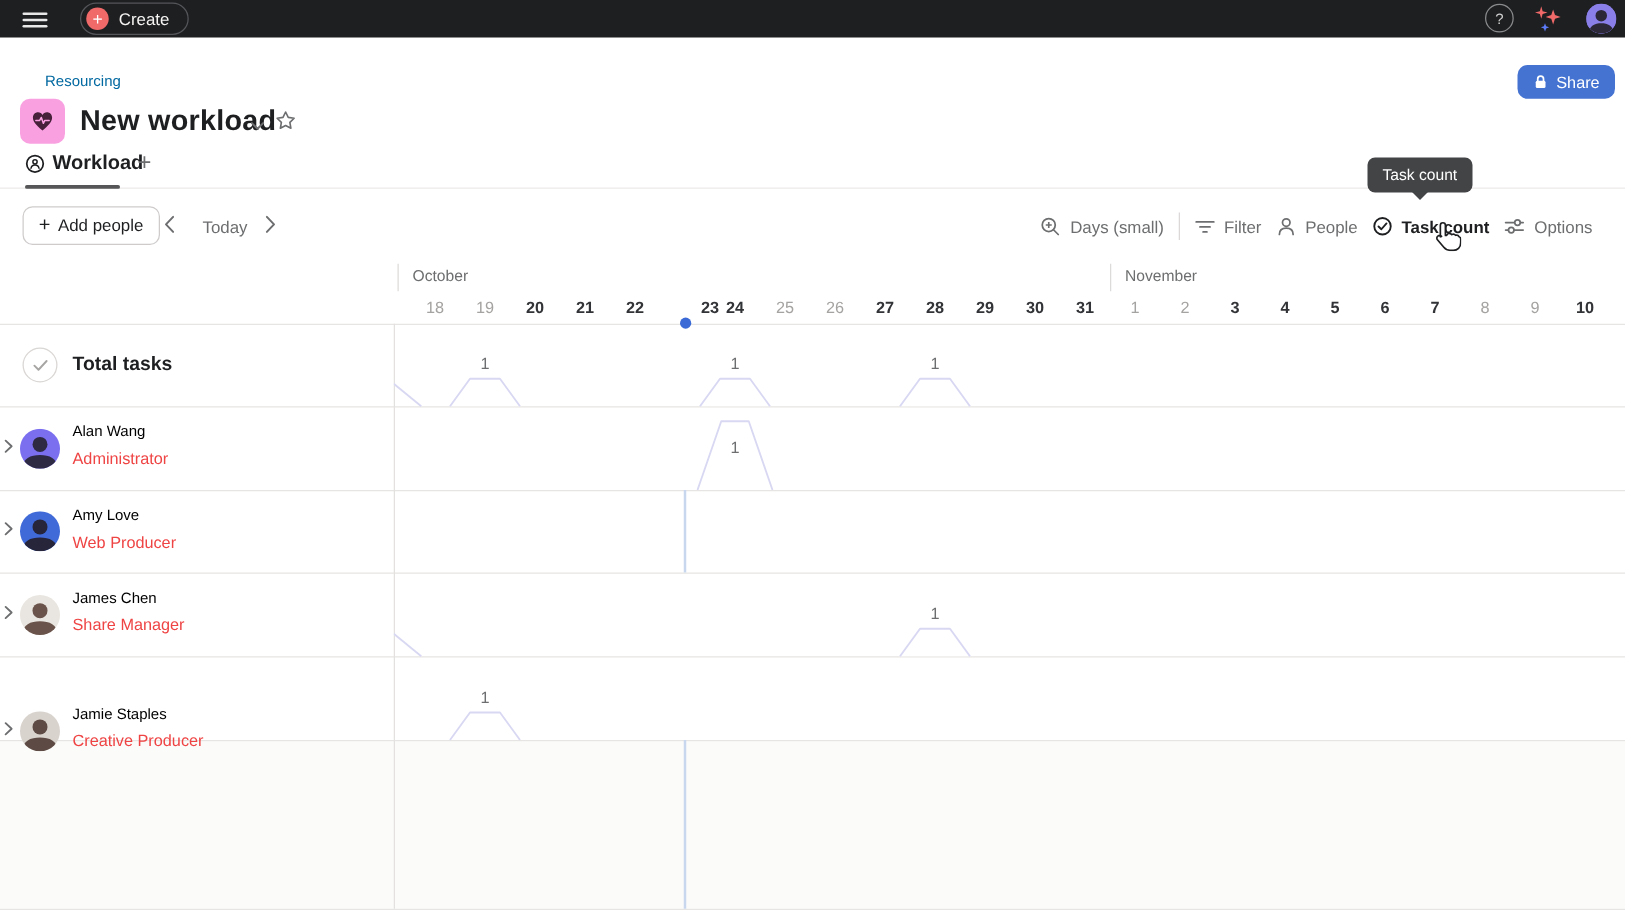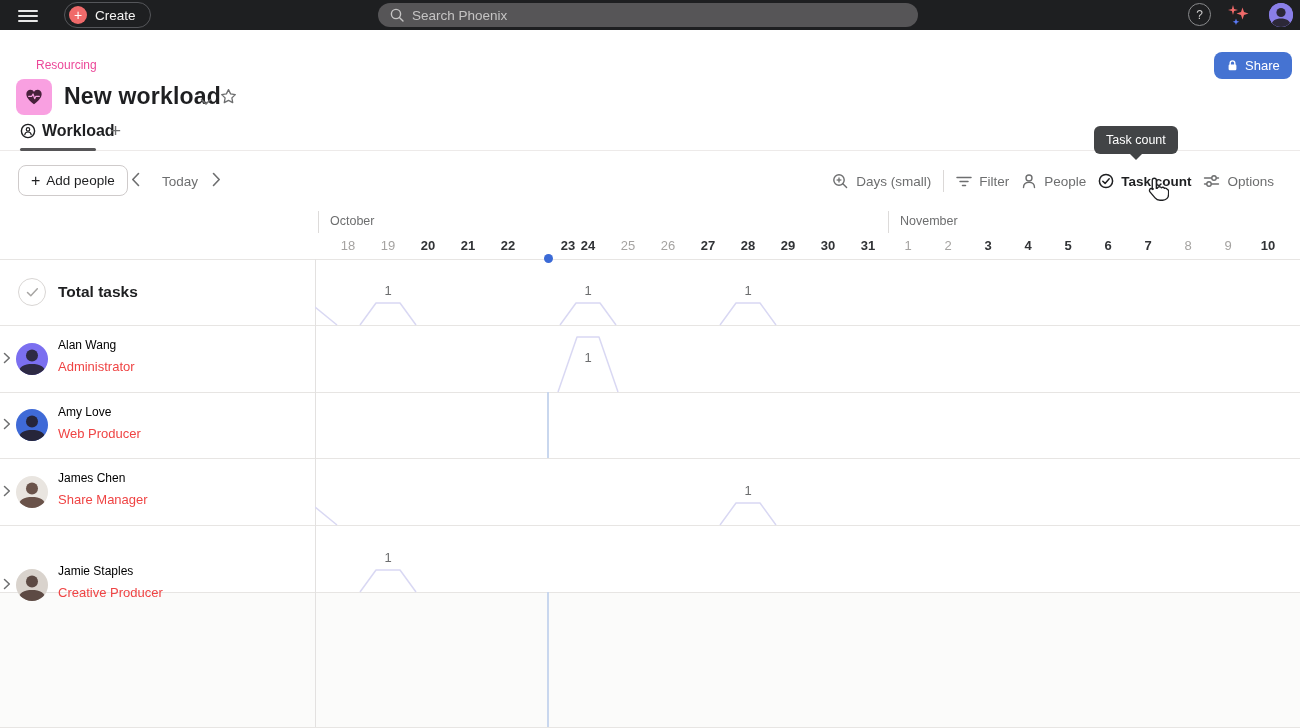--- a/index.html
+++ b/index.html
@@ -18,21 +18,21 @@
   .searchbar { position:absolute; left:378px; top:3px; width:540px; height:24px; background:#565557;
     border-radius:12px; display:flex; align-items:center; padding-left:12px; gap:8px;
     color:#c5c4c4; font-size:13.5px; cursor:text; }
   .help-btn { position:absolute; left:1188px; top:3px; width:23px; height:23px; border:1px solid #8a8b8d;
     border-radius:50%; color:#cdcccc; font-size:12px; display:flex; align-items:center; justify-content:center; cursor:pointer; }
   .sparkles { position:absolute; left:1225px; top:2px; cursor:pointer; }
   .tb-avatar { position:absolute; left:1269px; top:3px; width:24px; height:24px; border-radius:50%;
     background:#8a7fe8; overflow:hidden; cursor:pointer; }
 
   
-  .breadcrumb { position:absolute; left:36px; top:58px; font-size:12px; color:#ec4899; cursor:pointer; }
+  .breadcrumb { position:absolute; left:36px; top:58px; font-size:12px; color:#0369a1; cursor:pointer; }
   .proj-icon { position:absolute; left:16px; top:79px; width:36px; height:36px; border-radius:8px;
     background:#f9a0e1; display:flex; align-items:center; justify-content:center; }
   .page-title { position:absolute; left:64px; top:83px; font-size:23px; font-weight:700; letter-spacing:.2px; }
   .title-chevron { position:absolute; left:200px; top:92px; cursor:pointer; }
   .title-star { position:absolute; left:220px; top:88px; cursor:pointer; }
   .share-btn { position:absolute; left:1214px; top:52px; height:27px; padding:0 12px; background:#4573d2;
     border-radius:8px; color:#fff; font-size:13px; display:flex; align-items:center; gap:6px; cursor:pointer; }
   .tabbar { position:absolute; left:0; top:118px; width:1300px; height:33px; border-bottom:1px solid #edeae9; }
   .tab { position:absolute; left:20px; top:4px; display:flex; align-items:center; gap:6px;
     font-size:16px; font-weight:700; cursor:pointer; }
@@ -86,27 +86,20 @@
 
 <div class="topbar">
   <div class="hamburger">
       <span></span>
       <span></span>
       <span></span>
     </div>
   <div class="create-btn">
     <span class="plus-circle">+</span>
     <span>Create</span>
-  </div>
-  <div class="searchbar">
-    <svg width="14" height="14" viewBox="0 0 14 14">
-      <circle cx="6" cy="6" r="4.6" fill="none" stroke="#c5c4c4" stroke-width="1.4"></circle>
-      <line x1="9.4" y1="9.4" x2="13" y2="13" stroke="#c5c4c4" stroke-width="1.4" stroke-linecap="round"></line>
-    </svg>
-    <span>Search Phoenix</span>
   </div>
   <div class="help-btn">
     <span>?</span>
   </div>
   <div class="sparkles">
     <svg width="26" height="26" viewBox="0 0 26 26">
       <path d="M8 3 L9.1 6.9 L13 8 L9.1 9.1 L8 13 L6.9 9.1 L3 8 L6.9 6.9 Z" fill="#f06a6a"></path>
       <path d="M17.5 5.5 L19 10 L23.5 11.5 L19 13 L17.5 17.5 L16 13 L11.5 11.5 L16 10 Z" fill="#f06a6a"></path>
       <path d="M11 16.5 L11.9 18.9 L14.3 19.8 L11.9 20.7 L11 23.1 L10.1 20.7 L7.7 19.8 L10.1 18.9 Z" fill="#5c7cfa"></path>
     </svg>

